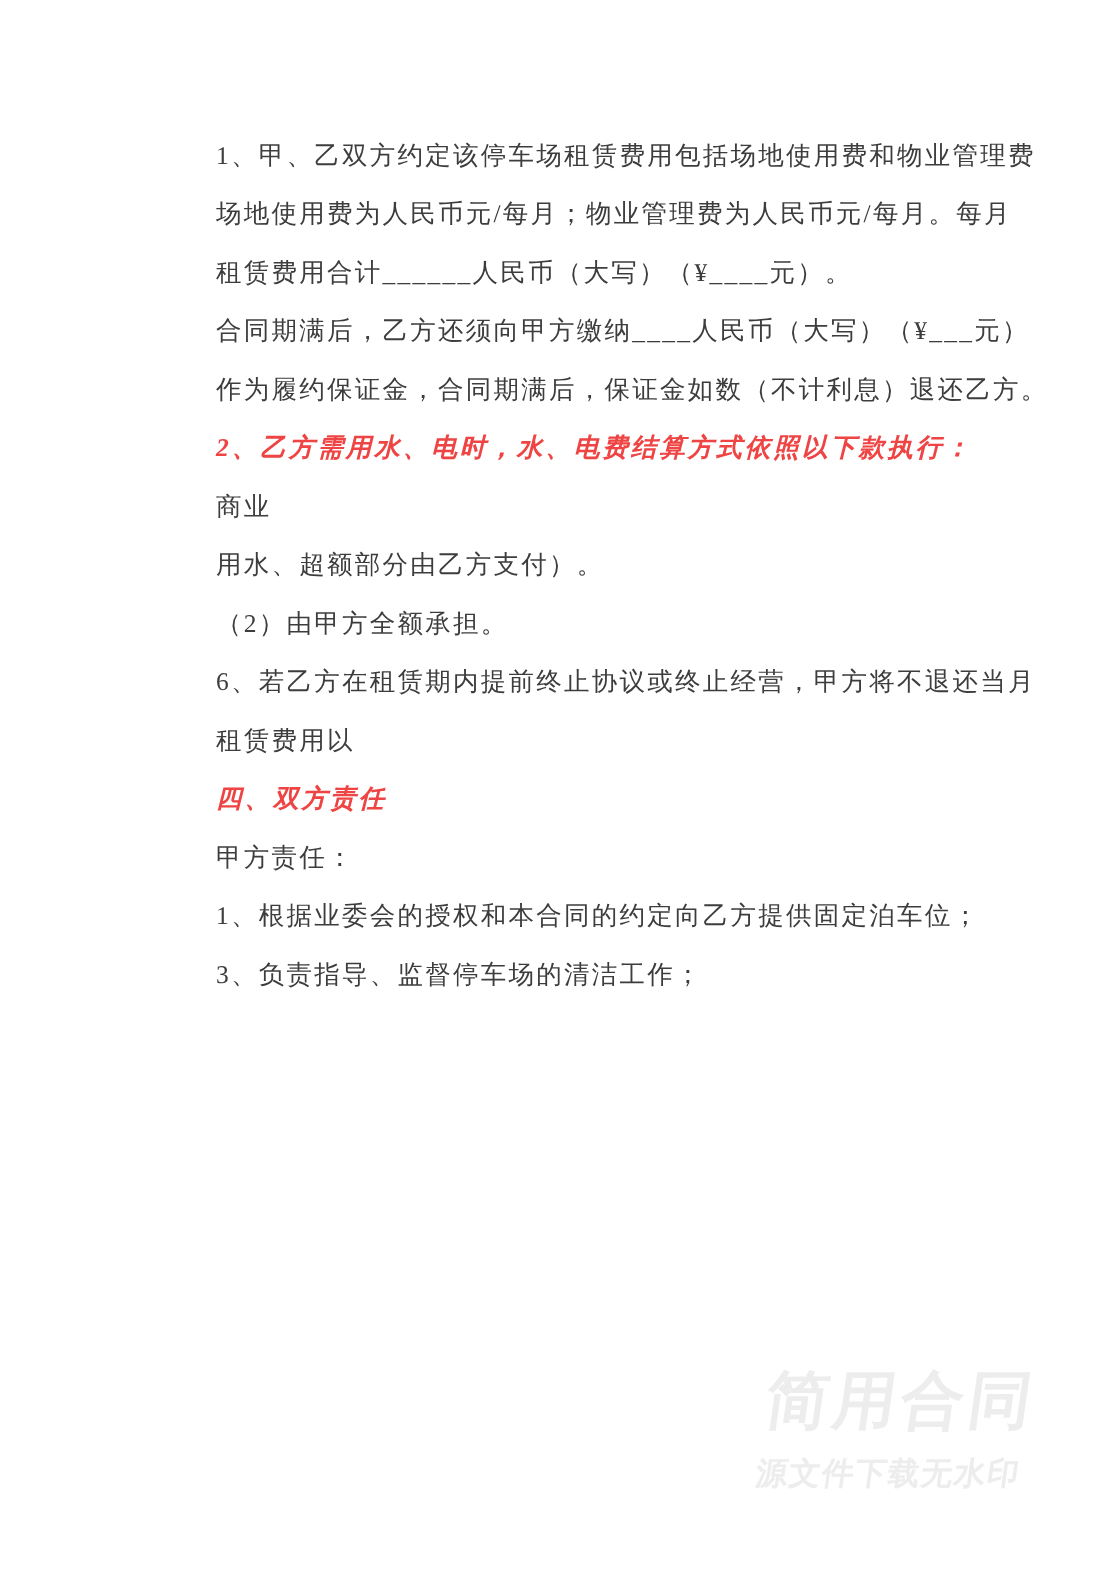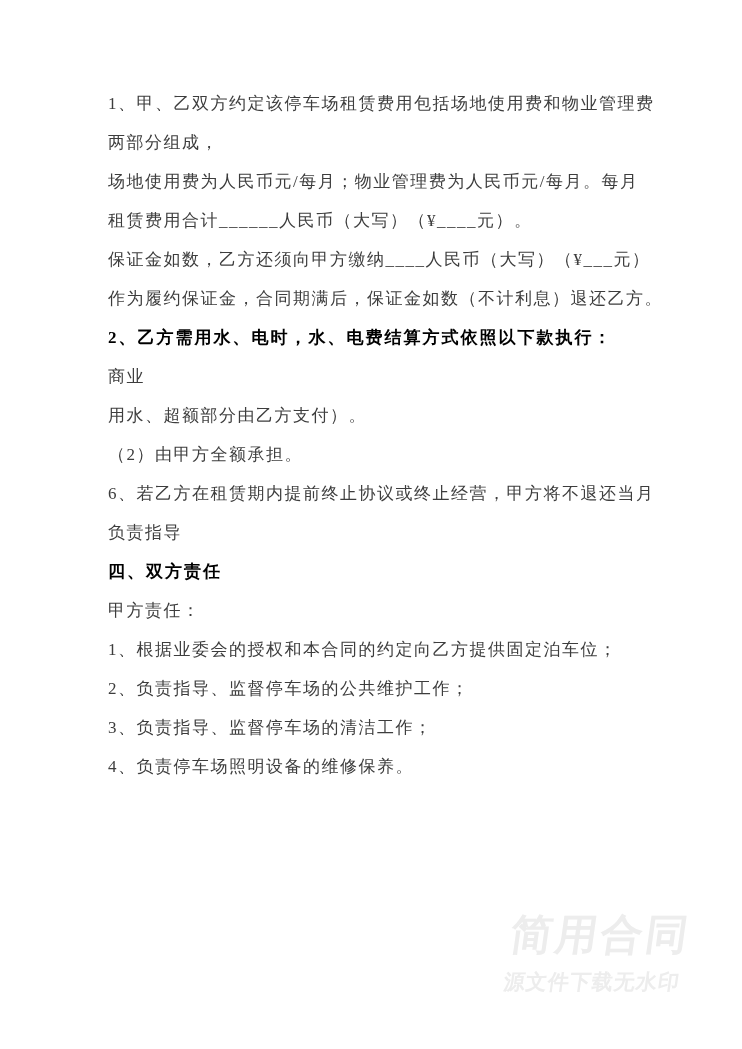--- a/index.html
+++ b/index.html
@@ -26,22 +26,23 @@
     font-size: 17px;
     line-height: 39px;
     height: 39px;
     color: #3d3d3d;
     letter-spacing: 1.5px;
     white-space: nowrap;
     font-weight: normal;
   }
   .doc-line.bold {
     font-weight: bold;
-    color: #000000;
+    color: #ef4444;
     letter-spacing: 2px;
+    font-style: italic;
   }
   .watermark {
     position: absolute;
     left: 508px;
     top: 912px;
     width: 200px;
     transform: skewX(-8deg);
     pointer-events: none;
   }
   .wm-title {
@@ -56,37 +57,34 @@
     font-weight: bold;
     letter-spacing: 1px;
     margin-top: 10px;
     white-space: nowrap;
   }
 </style>
 </head>
 <body>
 
 <div class="page">
-  <div class="content" style="color: rgb(61, 61, 61);">
+  <div class="content" style="color: rgb(61, 61, 61); margin-left: 36px;">
       <div class="doc-line">1、甲、乙双方约定该停车场租赁费用包括场地使用费和物业管理费</div>
-      <div class="doc-line">两部分组成，</div>
       <div class="doc-line">场地使用费为人民币元/每月；物业管理费为人民币元/每月。每月</div>
       <div class="doc-line">租赁费用合计______人民币（大写）（¥____元）。</div>
-      <div class="doc-line">保证金如数，乙方还须向甲方缴纳____人民币（大写）（¥___元）</div>
+      <div class="doc-line">合同期满后，乙方还须向甲方缴纳____人民币（大写）（¥___元）</div>
       <div class="doc-line">作为履约保证金，合同期满后，保证金如数（不计利息）退还乙方。</div>
       <div class="doc-line bold">2、乙方需用水、电时，水、电费结算方式依照以下款执行：</div>
       <div class="doc-line">商业</div>
       <div class="doc-line">用水、超额部分由乙方支付）。</div>
       <div class="doc-line">（2）由甲方全额承担。</div>
       <div class="doc-line">6、若乙方在租赁期内提前终止协议或终止经营，甲方将不退还当月</div>
-      <div class="doc-line">负责指导</div>
+      <div class="doc-line">租赁费用以</div>
       <div class="doc-line bold">四、双方责任</div>
       <div class="doc-line">甲方责任：</div>
       <div class="doc-line">1、根据业委会的授权和本合同的约定向乙方提供固定泊车位；</div>
-      <div class="doc-line">2、负责指导、监督停车场的公共维护工作；</div>
       <div class="doc-line">3、负责指导、监督停车场的清洁工作；</div>
-      <div class="doc-line">4、负责停车场照明设备的维修保养。</div>
     </div>
   <div class="watermark" style="color: rgb(237, 237, 237);">
     <div class="wm-title">简用合同</div>
     <div class="wm-sub">源文件下载无水印</div>
   </div>
 </div>
 
 </body></html>

